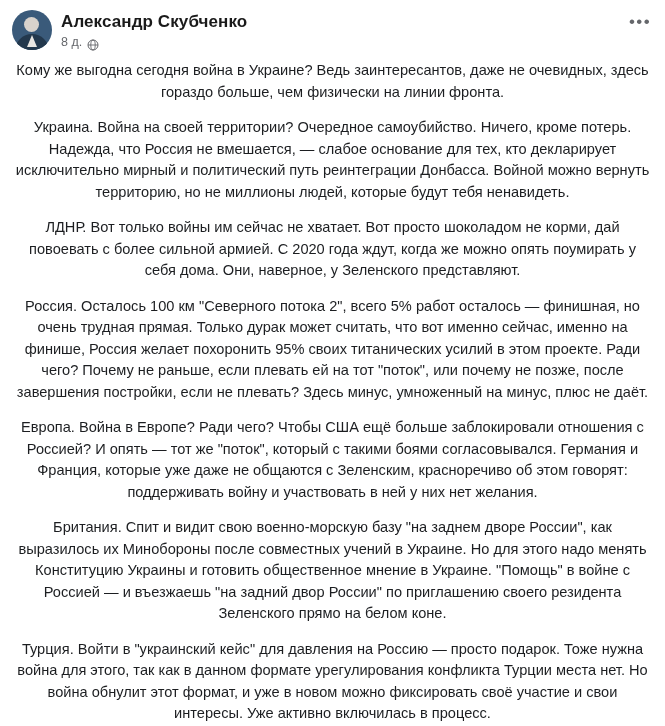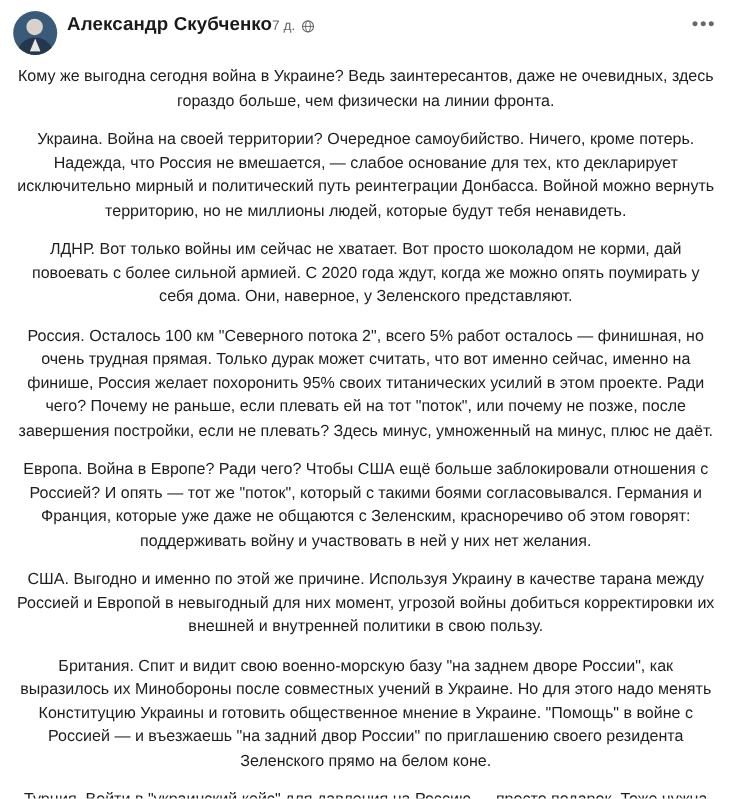--- a/index.html
+++ b/index.html
@@ -58,21 +58,21 @@
     height: 12px;
     background: #e9e6e2;
     left: 15px;
     top: 25px;
     transform: rotate(0deg);
     clip-path: polygon(50% 0, 100% 100%, 0 100%);
   }
   .header-text {
     margin-left: 9px;
     display: flex;
-    flex-direction: row;
+    flex-direction: column;
     justify-content: flex-start;
     padding-top: 1px;
   }
   .author-name {
     font-size: 17px;
     font-weight: bold;
     color: #1a1a1a;
     line-height: 21px;
     letter-spacing: 0.1px;
   }
@@ -124,38 +124,37 @@
 
   <div class="post-header">
     <div class="avatar">
       <div class="head"></div>
       <div class="body"></div>
       <div class="shirt"></div>
     </div>
     <div class="header-text">
       <div class="author-name">Александр Скубченко</div>
       <div class="meta-row">
-        <span class="timestamp">7 д.</span>
+        <span class="timestamp">8 д.</span>
         <span class="globe-icon">
           <svg width="12" height="12" viewBox="0 0 12 12">
             <circle cx="6" cy="6" r="5" fill="none" stroke="#65676b" stroke-width="1"></circle>
             <ellipse cx="6" cy="6" rx="2.2" ry="5" fill="none" stroke="#65676b" stroke-width="0.9"></ellipse>
             <line x1="1" y1="6" x2="11" y2="6" stroke="#65676b" stroke-width="0.9"></line>
           </svg>
         </span>
       </div>
     </div>
     <div class="menu-dots">•••</div>
   </div>
 
   <div class="post-body">
     <p>Кому же выгодна сегодня война в Украине? Ведь заинтересантов, даже не очевидных, здесь гораздо больше, чем физически на линии фронта.</p>
     <p>Украина. Война на своей территории? Очередное самоубийство. Ничего, кроме потерь. Надежда, что Россия не вмешается, — слабое основание для тех, кто декларирует исключительно мирный и политический путь реинтеграции Донбасса. Войной можно вернуть территорию, но не миллионы людей, которые будут тебя ненавидеть.</p>
     <p>ЛДНР. Вот только войны им сейчас не хватает. Вот просто шоколадом не корми, дай повоевать с более сильной армией. С 2020 года ждут, когда же можно опять поумирать у себя дома. Они, наверное, у Зеленского представляют.</p>
     <p>Россия. Осталось 100 км "Северного потока 2", всего 5% работ осталось — финишная, но очень трудная прямая. Только дурак может считать, что вот именно сейчас, именно на финише, Россия желает похоронить 95% своих титанических усилий в этом проекте. Ради чего? Почему не раньше, если плевать ей на тот "поток", или почему не позже, после завершения постройки, если не плевать? Здесь минус, умноженный на минус, плюс не даёт.</p>
     <p>Европа. Война в Европе? Ради чего? Чтобы США ещё больше заблокировали отношения с Россией? И опять — тот же "поток", который с такими боями согласовывался. Германия и Франция, которые уже даже не общаются с Зеленским, красноречиво об этом говорят: поддерживать войну и участвовать в ней у них нет желания.</p>
-    <p>США. Выгодно и именно по этой же причине. Используя Украину в качестве тарана между Россией и Европой в невыгодный для них момент, угрозой войны добиться корректировки их внешней и внутренней политики в свою пользу.</p>
     <p>Британия. Спит и видит свою военно-морскую базу "на заднем дворе России", как выразилось их Минобороны после совместных учений в Украине. Но для этого надо менять Конституцию Украины и готовить общественное мнение в Украине. "Помощь" в войне с Россией — и въезжаешь "на задний двор России" по приглашению своего резидента Зеленского прямо на белом коне.</p>
     <p>Турция. Войти в "украинский кейс" для давления на Россию — просто подарок. Тоже нужна война для этого, так как в данном формате урегулирования конфликта Турции места нет. Но война обнулит этот формат, и уже в новом можно фиксировать своё участие и свои интересы. Уже активно включилась в процесс.</p>
 
   </div>
 
 </div>
 
 </body></html>

